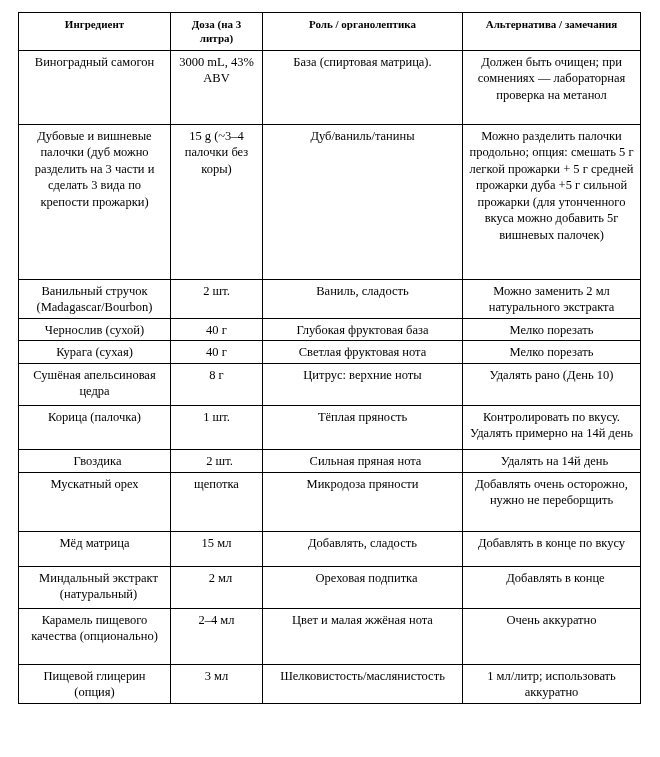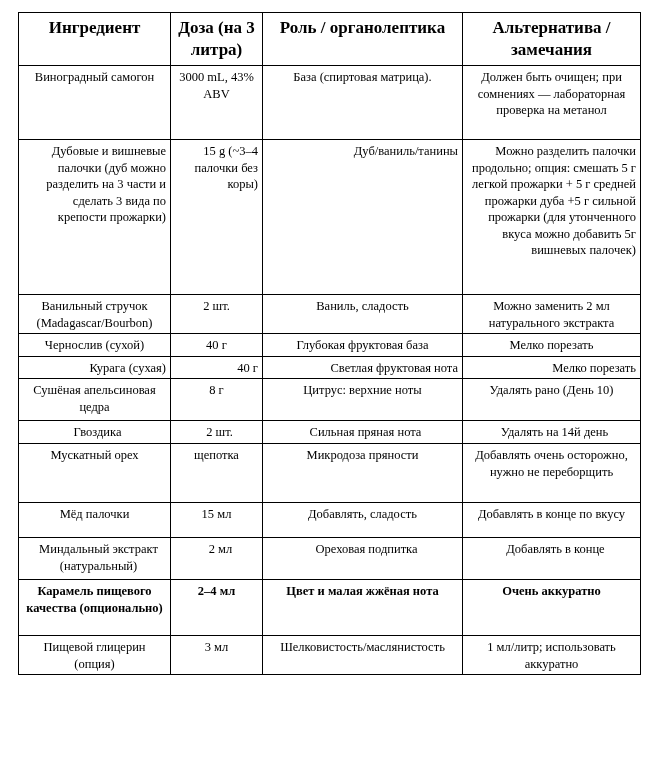--- a/index.html
+++ b/index.html
@@ -41,40 +41,40 @@
     vertical-align: top;
     padding: 3px 4px 2px 4px;
     font-size: 12.5px;
     line-height: 1.32;
     word-wrap: break-word;
     overflow-wrap: break-word;
     hyphens: none;
   }
   table.ingredients thead th {
     font-weight: bold;
-    font-size: 17px;
+    font-size: 11px;
     padding-top: 4px;
     padding-bottom: 4px;
     line-height: 1.3;
   }
   
   tr[data-row="0"] td { height: 68px; }
-  tr[data-row="1"] td { height: 149px; text-align: right; }
+  tr[data-row="1"] td { height: 149px; }
   tr[data-row="2"] td { height: 28px; }
   tr[data-row="3"] td { height: 35px; }
   tr[data-row="4"] td { height: 16px; }
-  tr[data-row="5"] td { height: 15px; text-align: right; }
+  tr[data-row="5"] td { height: 15px; }
   tr[data-row="6"] td { height: 21px; }
   tr[data-row="7"] td { height: 36px; text-align: center; }
   tr[data-row="8"] td { height: 38px; }
   tr[data-row="9"] td { height: 17px; padding-left: 10px; }
   tr[data-row="10"] td { height: 53px; }
   tr[data-row="11"] td { height: 29px; }
   tr[data-row="12"] td { height: 36px; padding-left: 12px; }
-  tr[data-row="13"] td { height: 50px; font-weight: bold; }
+  tr[data-row="13"] td { height: 50px; }
   tr[data-row="14"] td { height: 30px; }
 </style>
 </head>
 <body>
 
 <div id="sheet">
   <table class="ingredients">
     <colgroup>
       <col class="c-ing">
       <col class="c-dose">
@@ -119,34 +119,40 @@
           <td>40 г</td>
           <td>Светлая фруктовая нота</td>
           <td>Мелко порезать</td>
         </tr>
         <tr data-row="7">
           <td>Сушёная апельсиновая цедра</td>
           <td>8 г</td>
           <td>Цитрус: верхние ноты</td>
           <td>Удалять рано (День 10)</td>
         </tr>
+        <tr data-row="8">
+          <td>Корица (палочка)</td>
+          <td>1 шт.</td>
+          <td>Тёплая пряность</td>
+          <td>Контролировать по вкусу. Удалять примерно на 14й день</td>
+        </tr>
         <tr data-row="9">
           <td>Гвоздика</td>
           <td>2 шт.</td>
           <td>Сильная пряная нота</td>
           <td>Удалять на 14й день</td>
         </tr>
         <tr data-row="10">
           <td>Мускатный орех</td>
           <td>щепотка</td>
           <td>Микродоза пряности</td>
           <td>Добавлять очень осторожно, нужно не переборщить</td>
         </tr>
         <tr data-row="11">
-          <td>Мёд палочки</td>
+          <td>Мёд матрица</td>
           <td>15 мл</td>
           <td>Добавлять, сладость</td>
           <td>Добавлять в конце по вкусу</td>
         </tr>
         <tr data-row="12">
           <td>Миндальный экстракт (натуральный)</td>
           <td>2 мл</td>
           <td>Ореховая подпитка</td>
           <td>Добавлять в конце</td>
         </tr>

